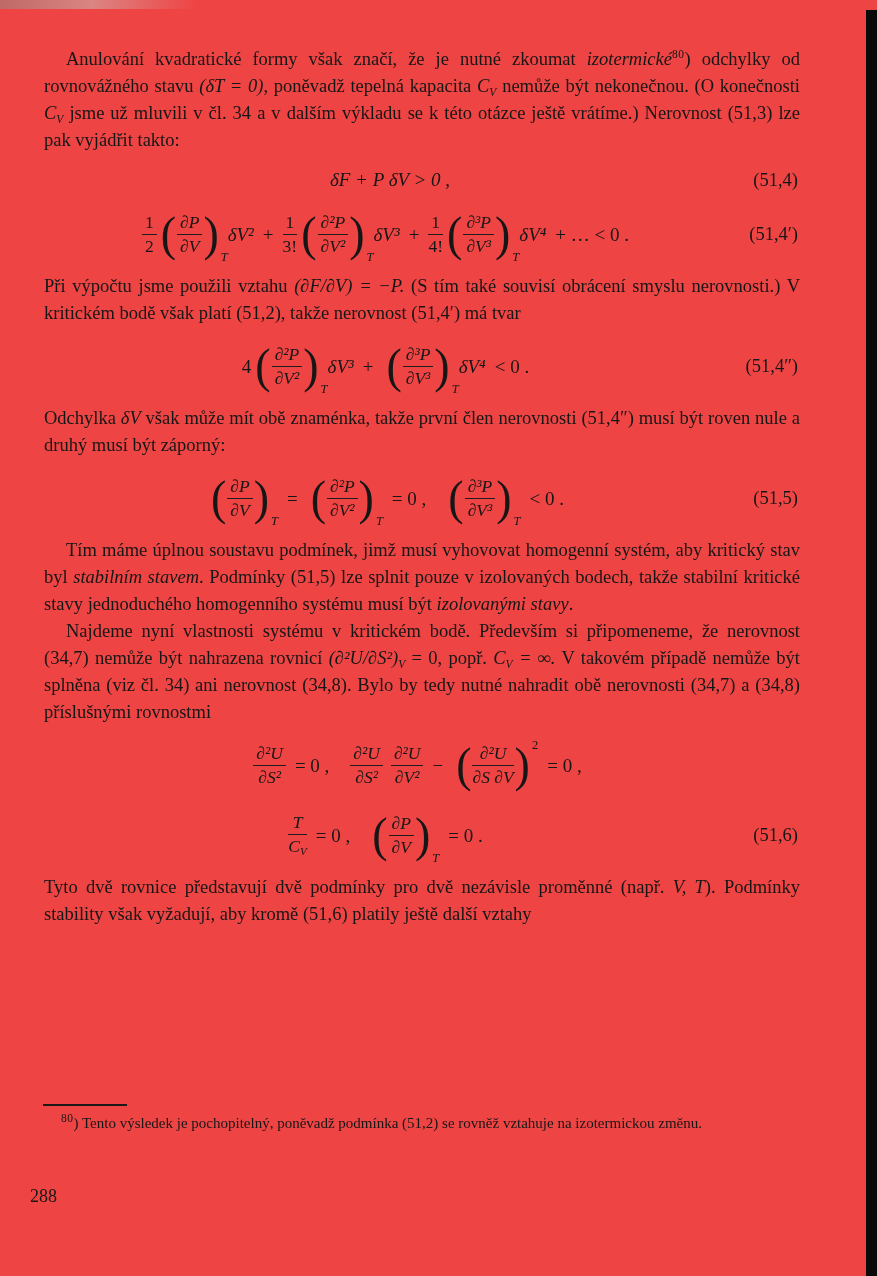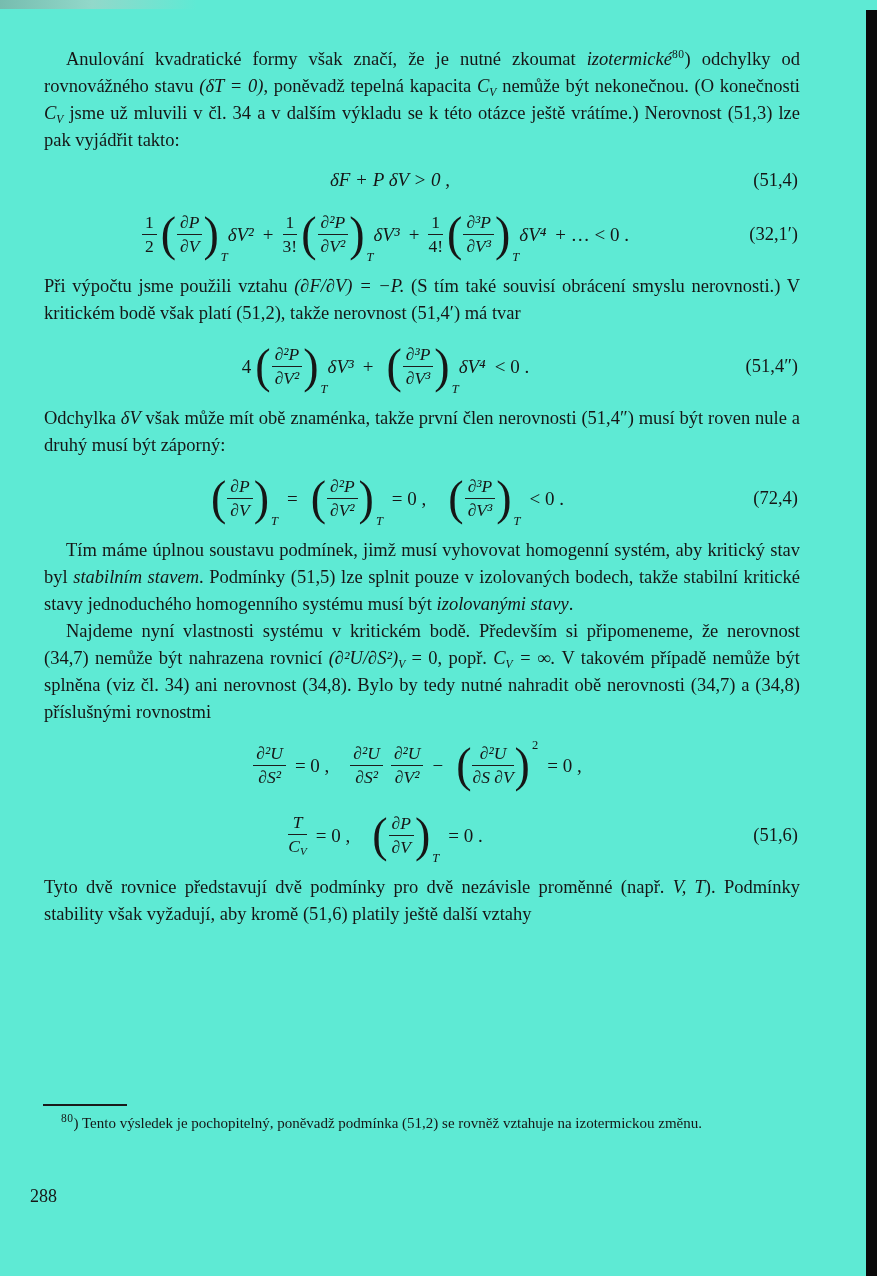--- a/index.html
+++ b/index.html
@@ -1,18 +1,18 @@
 <!DOCTYPE html>
 <html><head>
 <meta charset="utf-8">
 <style>
   html,body{margin:0;padding:0;background:#ffffff;}
   .page{
     position:relative;width:877px;height:1276px;overflow:hidden;
-    background:#5eead4;color:#161616;
+    background:#ef4444;color:#161616;
     font-family:"Liberation Serif","DejaVu Serif",serif;
   }
   .artifact-top{
     position:absolute;left:0;top:0;width:205px;height:9px;opacity:.5;
     background:linear-gradient(90deg,#8f8f8a,#c6c6c0 45%,rgba(198,198,192,0) 96%);
   }
   .artifact-right{
     position:absolute;right:0;top:10px;width:11px;height:1266px;background:#0a0a0a;
   }
   .content{
@@ -109,21 +109,21 @@
           <span class="bp">(</span>
           <span class="frac it">
             <span class="num">∂³P</span>
             <span class="den">∂V³</span>
           </span>
           <span class="bp">)</span>
           <span class="psub">T</span>
         </span>
       <span class="term">δV⁴</span>
       <span class="op">+ … &lt; 0 .</span>
-      <span class="eqtag">(32,1′)</span>
+      <span class="eqtag">(51,4′)</span>
     </div>
 
     <p><span>Při výpočtu jsme použili vztahu </span><span class="mi">(∂F/∂V) = −P.</span><span> (S tím také souvisí obrácení smyslu nerovnosti.) V kritickém bodě však platí (51,2), takže nerovnost (51,4′) má tvar</span></p>
 
     <div class="eq tall">
       <span>4</span>
       <span class="pg">
           <span class="bp">(</span>
           <span class="frac it">
             <span class="num">∂²P</span>
@@ -174,21 +174,21 @@
       <span class="pg gap">
           <span class="bp">(</span>
           <span class="frac it">
             <span class="num">∂³P</span>
             <span class="den">∂V³</span>
           </span>
           <span class="bp">)</span>
           <span class="psub">T</span>
         </span>
       <span class="op">&lt; 0 .</span>
-      <span class="eqtag">(72,4)</span>
+      <span class="eqtag">(51,5)</span>
     </div>
 
     <p class="ind"><span>Tím máme úplnou soustavu podmínek, jimž musí vyhovovat homogenní systém, aby kritický stav byl </span><span class="em">stabilním stavem</span><span>. Podmínky (51,5) lze splnit pouze v izolovaných bodech, takže stabilní kritické stavy jednoduchého homogenního systému musí být </span><span class="em">izolovanými stavy</span><span>.</span></p>
 
     <p class="ind"><span>Najdeme nyní vlastnosti systému v kritickém bodě. Především si připomeneme, že nerovnost (34,7) nemůže být nahrazena rovnicí </span><span class="mi">(∂²U/∂S²)</span><span class="vsub">V</span><span> = 0, popř. </span><span class="mi"><span>C</span><span class="vsub">V</span></span><span class="mi"> = ∞.</span><span> V takovém případě nemůže být splněna (viz čl. 34) ani nerovnost (34,8). Bylo by tedy nutné nahradit obě nerovnosti (34,7) a (34,8) příslušnými rovnostmi</span></p>
 
     <div class="eq tall tagless">
       <span class="frac it">
           <span class="num">∂²U</span>
           <span class="den">∂S²</span>

